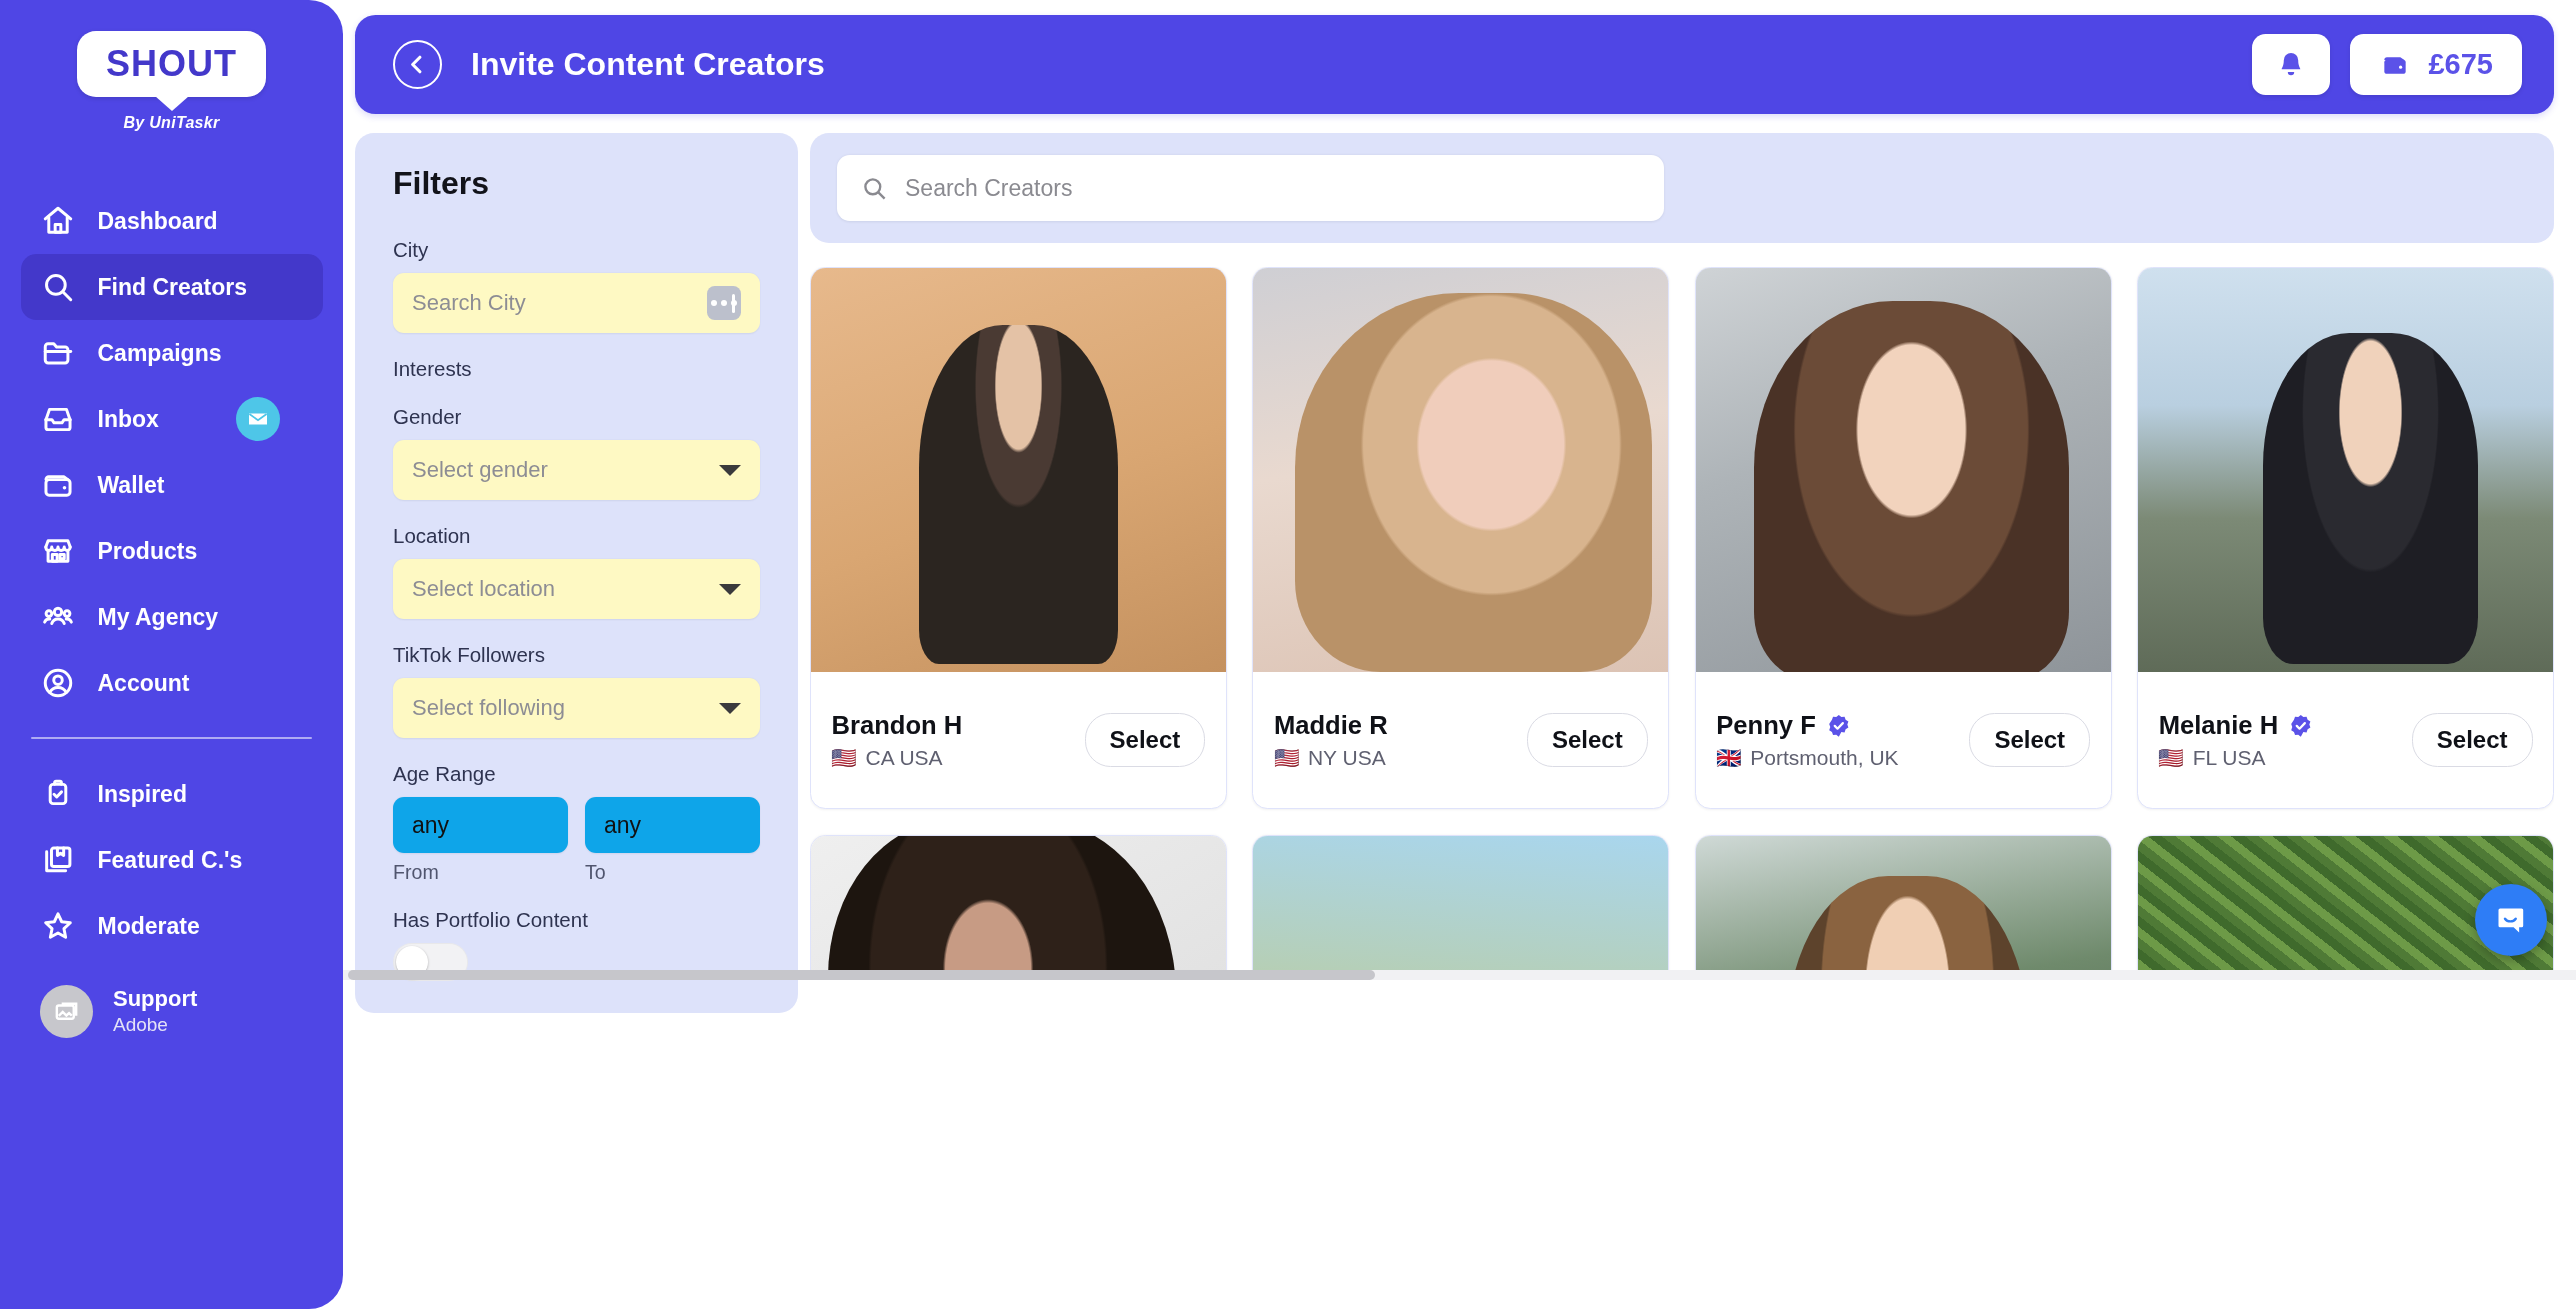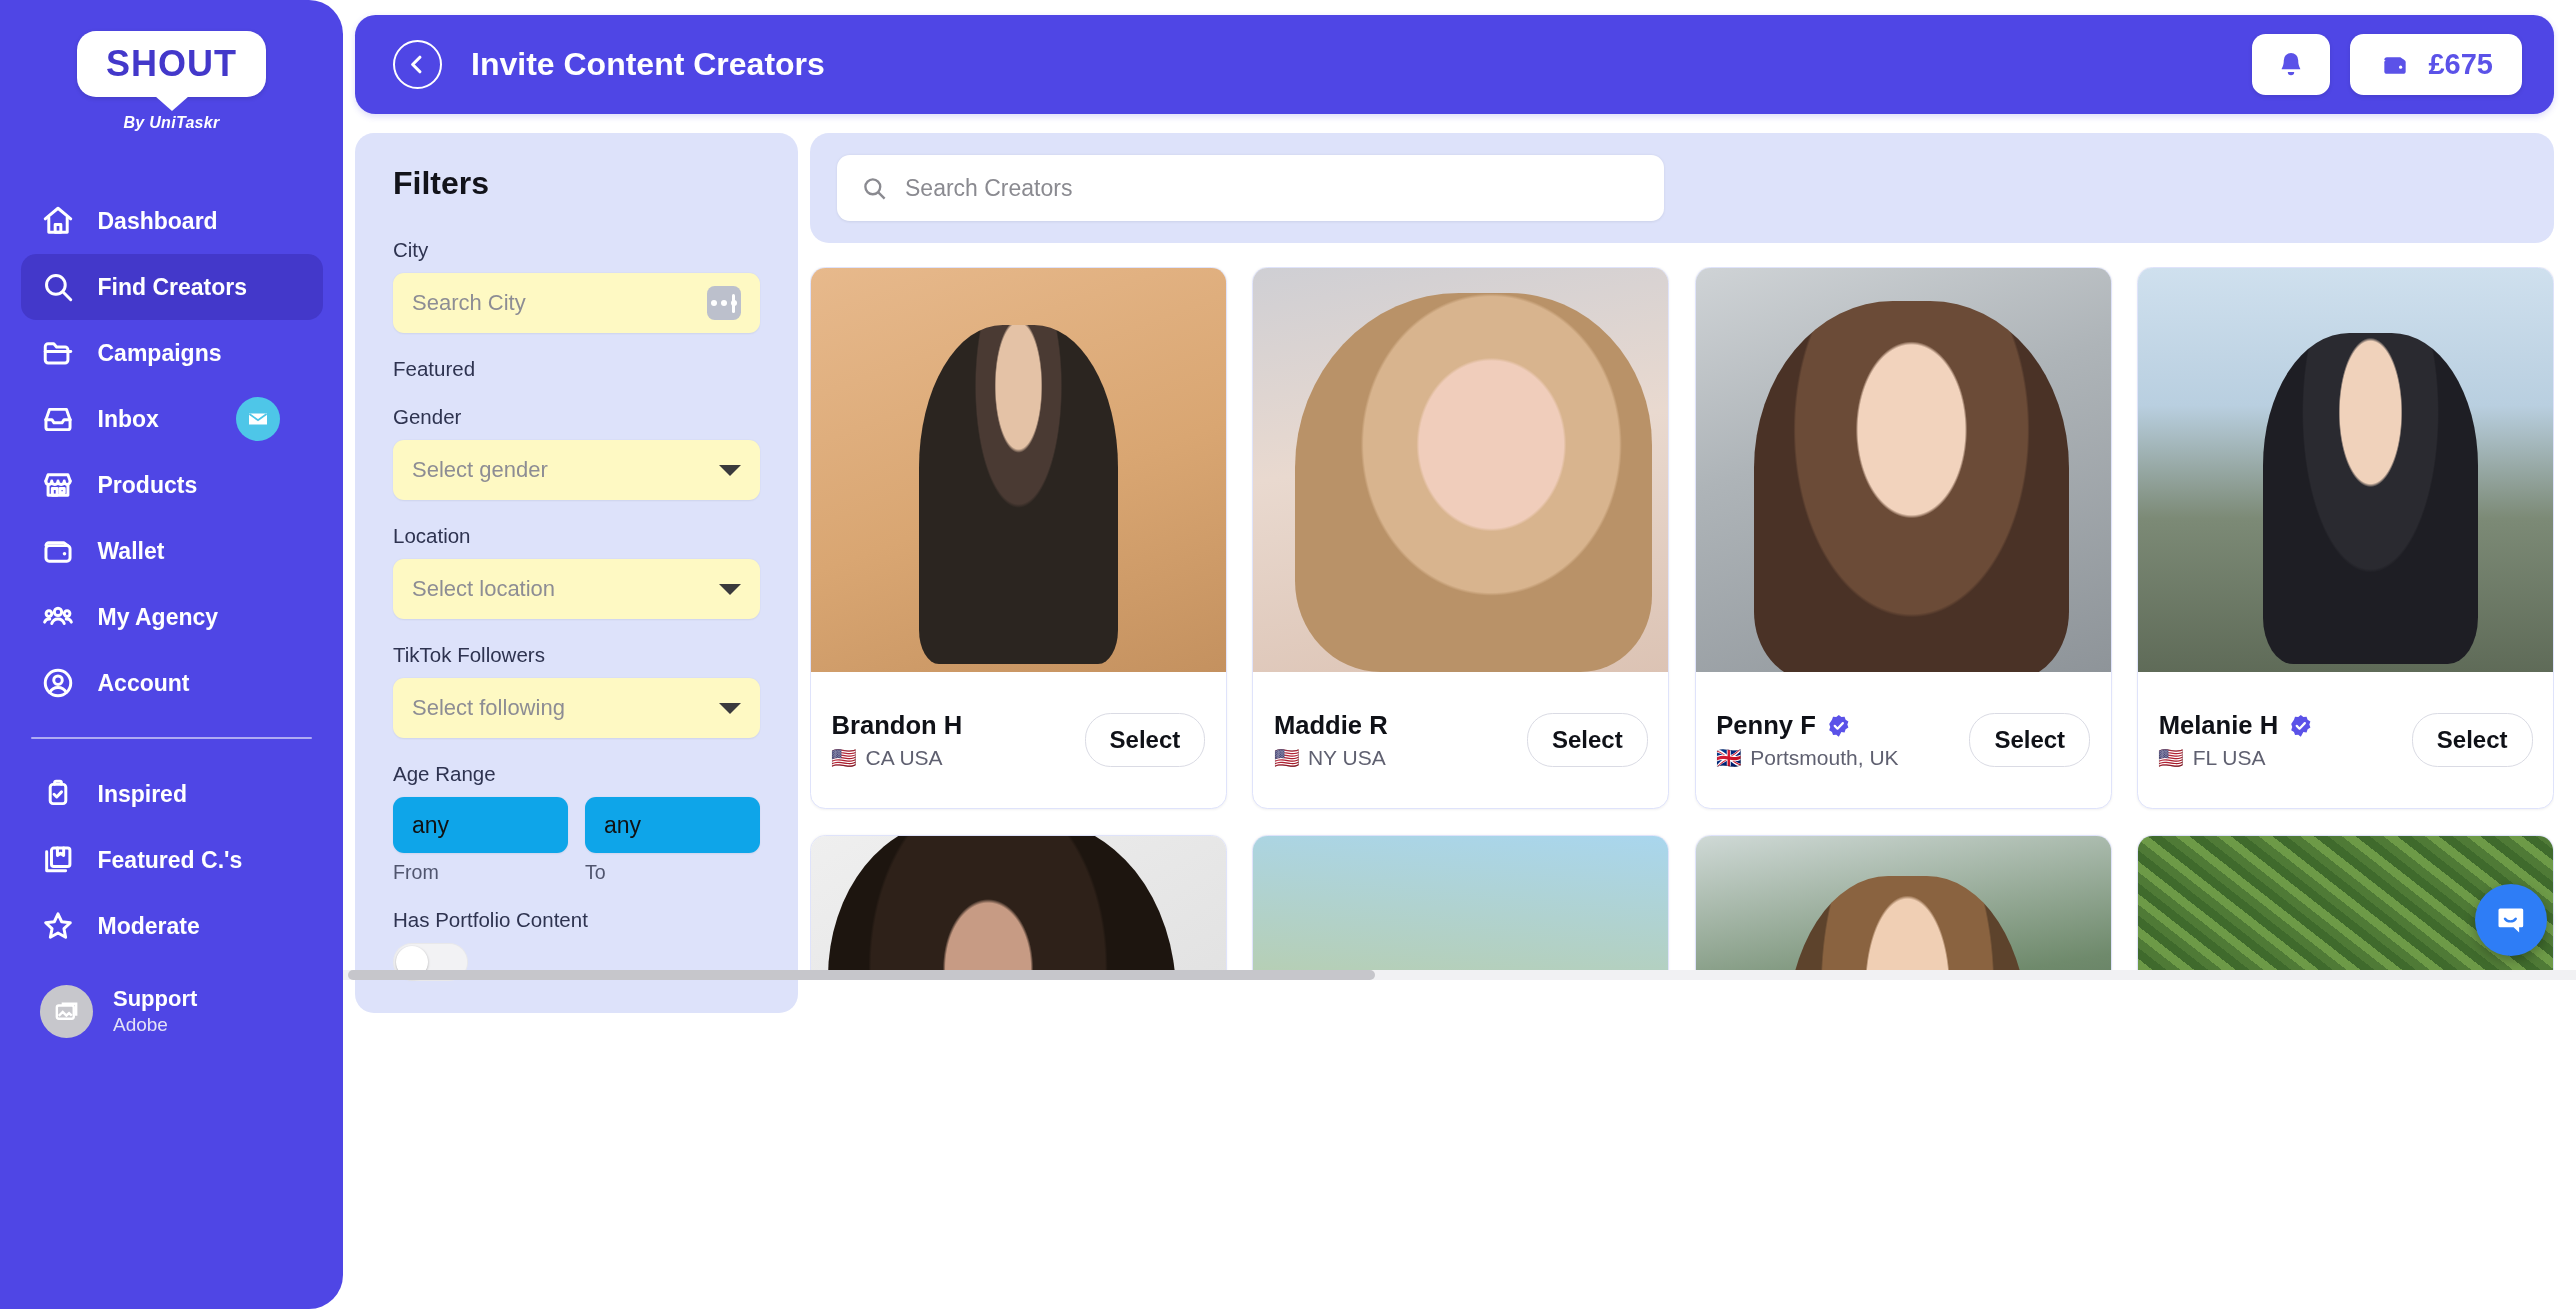--- a/index.html
+++ b/index.html
@@ -292,39 +292,39 @@
           <svg viewBox="0 0 24 24">
               <path d="M3 6.5h18v11H3z" fill="#fff"></path>
               <path d="M3.4 7 12 13.2 20.6 7" stroke="#4ec6e8" stroke-width="1.8" fill="none"></path>
             </svg>
         </span>
       </div>
 
       <div class="nav-item">
         <span class="nav-icon">
           <svg viewBox="0 0 24 24">
+              <path d="M3.5 8.2a2 2 0 0 1 2-2h10.6l2.9 2"></path>
+              <rect x="3.5" y="8.2" width="17" height="11" rx="2.2"></rect>
+              <circle cx="16.6" cy="14" r="1.25" fill="#fff" stroke="none"></circle>
+            </svg>
+        </span>
+        <span class="nav-label">Wallet</span>
+      </div>
+
+      <div class="nav-item">
+        <span class="nav-icon">
+          <svg viewBox="0 0 24 24">
               <path d="M3.4 9.2 5 4.8h14l1.6 4.4"></path>
               <path d="M3.4 9.2c0 1.5 1 2.4 2.1 2.4s2.1-.9 2.1-2.4c0 1.5 1 2.4 2.2 2.4s2.2-.9 2.2-2.4c0 1.5 1 2.4 2.2 2.4s2.2-.9 2.2-2.4c0 1.5 1 2.4 2 2.4s2.2-.9 2.2-2.4"></path>
               <path d="M5 11.8V19.2h14V11.8"></path>
               <rect x="8" y="14.4" width="3.4" height="4.8"></rect>
               <rect x="13.4" y="14.4" width="3" height="3"></rect>
             </svg>
         </span>
         <span class="nav-label">Products</span>
-      </div>
-
-      <div class="nav-item">
-        <span class="nav-icon">
-          <svg viewBox="0 0 24 24">
-              <path d="M3.5 8.2a2 2 0 0 1 2-2h10.6l2.9 2"></path>
-              <rect x="3.5" y="8.2" width="17" height="11" rx="2.2"></rect>
-              <circle cx="16.6" cy="14" r="1.25" fill="#fff" stroke="none"></circle>
-            </svg>
-        </span>
-        <span class="nav-label">Wallet</span>
       </div>
 
       <div class="nav-item">
         <span class="nav-icon">
           <svg viewBox="0 0 24 24">
               <circle cx="12" cy="8.4" r="2.6"></circle>
               <circle cx="5.6" cy="9.6" r="2"></circle>
               <circle cx="18.4" cy="9.6" r="2"></circle>
               <path d="M7.6 16.6a4.6 4.6 0 0 1 8.8 0"></path>
               <path d="M2.6 15.6a3.4 3.4 0 0 1 3.6-2.2"></path>
@@ -432,21 +432,21 @@
             <span class="ph">Search City</span>
             <span class="dots-box">
                 <i></i>
                 <i></i>
                 <i></i>
               </span>
           </div>
         </div>
 
         <div class="field">
-          <div class="field-label">Featured</div>
+          <div class="field-label">Interests</div>
         </div>
 
         <div class="field">
           <div class="field-label">Gender</div>
           <div class="ctrl">
             <span class="ph">Select gender</span>
             <span class="caret"></span>
           </div>
         </div>
 

